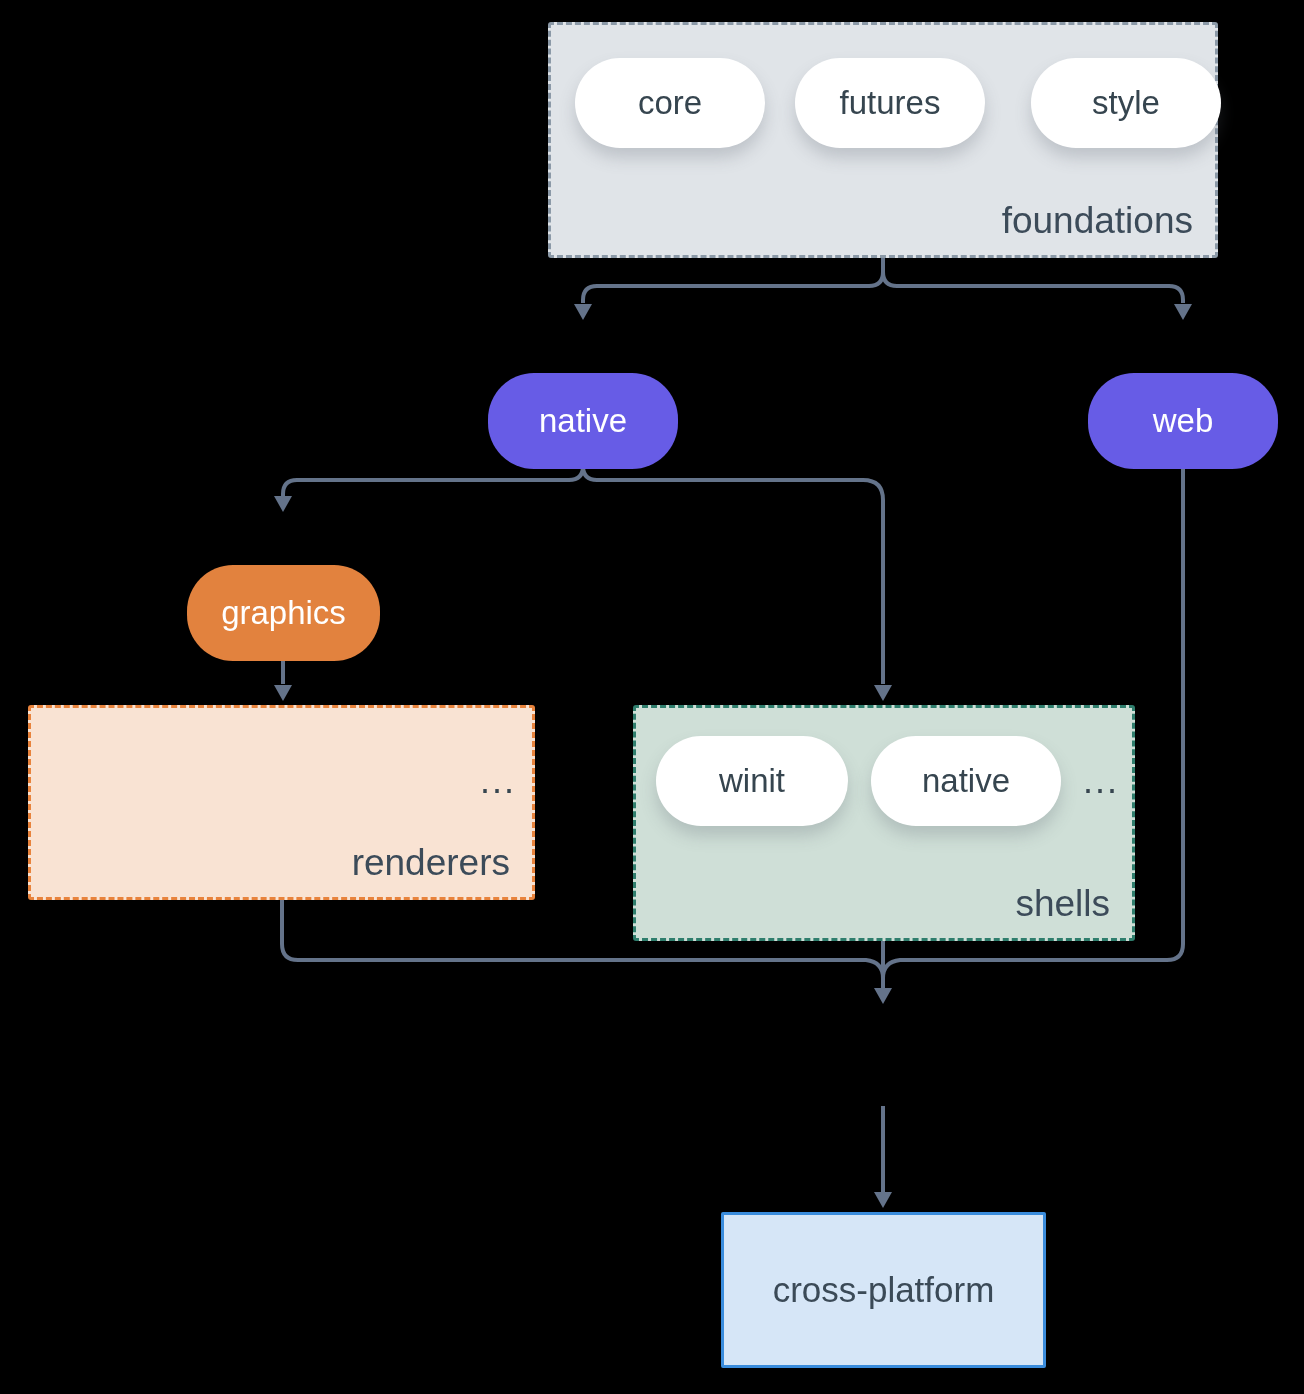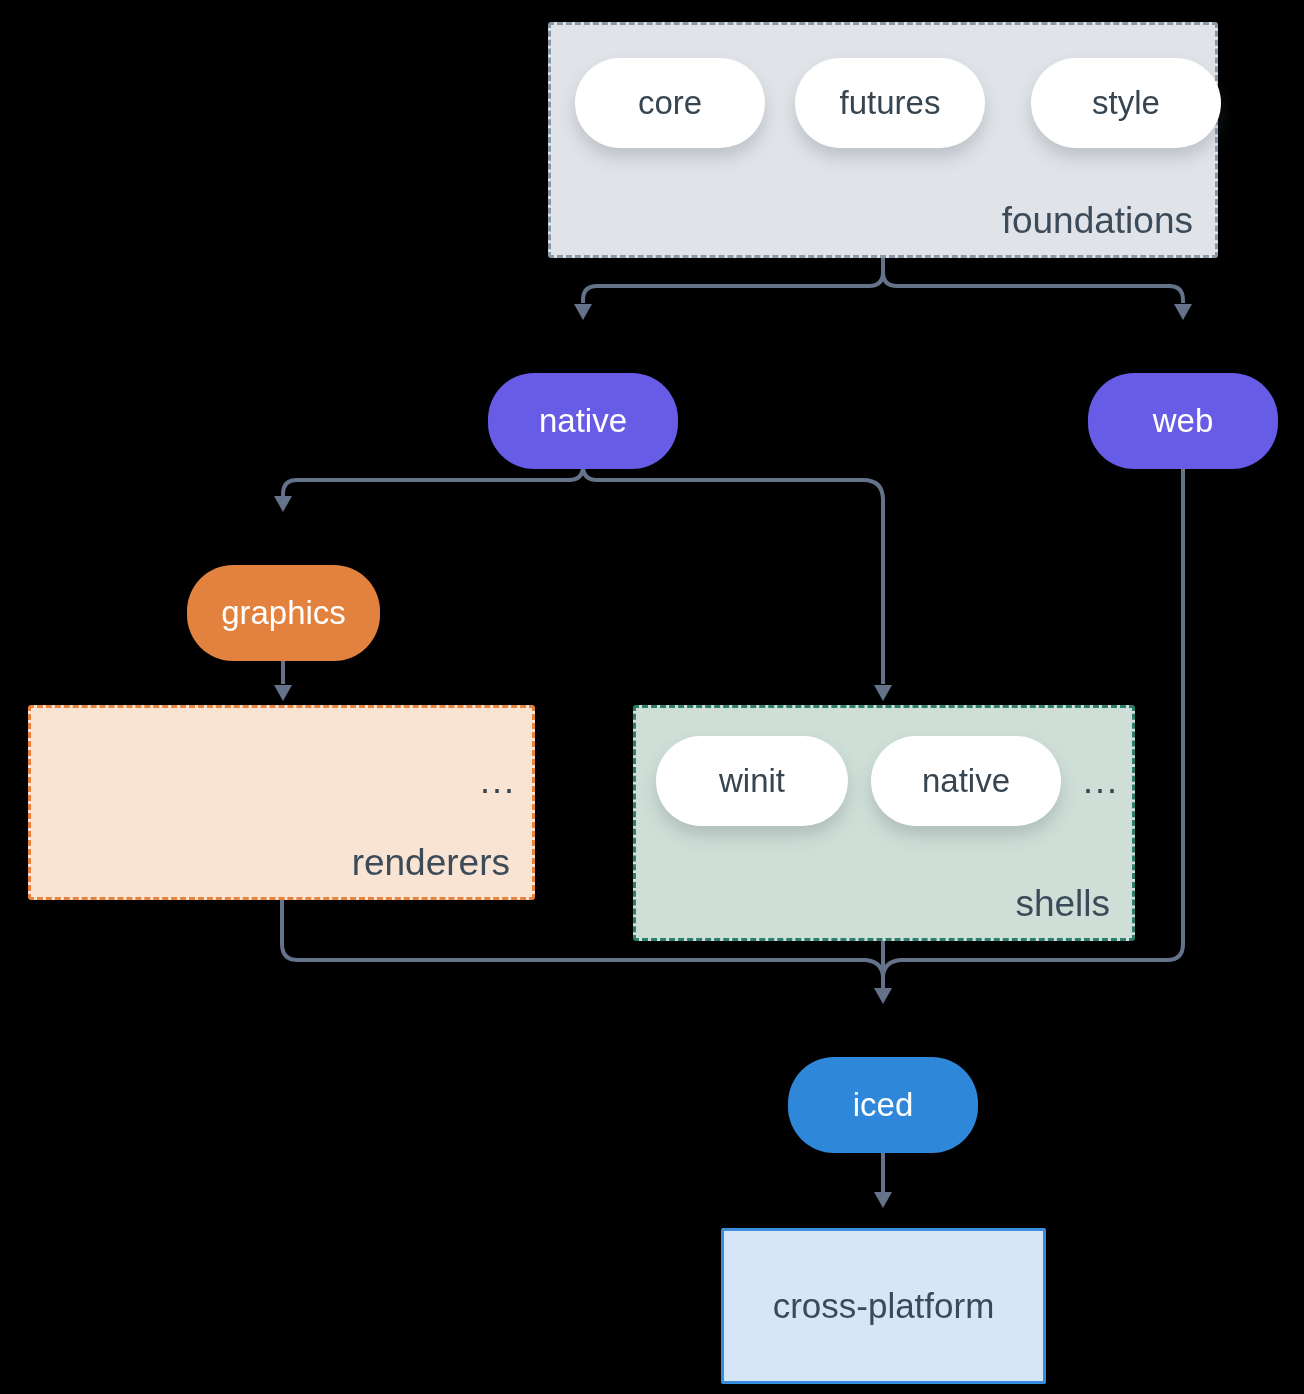--- a/index.html
+++ b/index.html
@@ -37,21 +37,21 @@
   }
   .node.native{left:488px;top:325px;background:#675ce6;}
   .node.web{left:1088px;top:325px;background:#675ce6;}
   .node.graphics{left:187px;top:517px;width:193px;background:#e2823e;}
   .node.iced{left:788px;top:1009px;background:#2e87d8;}
 
   .app-box{
     position:absolute;left:721px;top:1212px;width:325px;height:156px;box-sizing:border-box;
     background:#d6e6f7;border:3px solid #3a8cdc;border-radius:2px;
     display:flex;flex-direction:column;align-items:center;justify-content:center;
-    font-size:35px;color:#3b4a57;line-height:1.45;text-align:center;margin-top:16px;
+    font-size:35px;color:#3b4a57;line-height:1.45;text-align:center;
   }
 </style>
 </head>
 <body>
 
 <div class="canvas">
 
   <svg class="edges" viewBox="0 0 1304 1394" aria-hidden="true">
 
     <path d="M 883 214 L 883 272 Q 883 286 869 286 L 597 286 Q 583 286 583 300 L 583 303"></path>
@@ -93,19 +93,18 @@
     <div class="group-label">renderers</div>
   </div>
 
   <div class="group shells">
     <div class="pill-white" style="left:20px;top:28px;width:192px">winit</div>
     <div class="pill-white" style="left:235px;top:28px;width:190px">native</div>
     <div class="ellipsis" style="left:438px;top:28px">...</div>
     <div class="group-label">shells</div>
   </div>
 
-  <div class="node iced">iced</div>
 
   <div class="app-box">
     <span>cross-platform</span>
   </div>
 
 </div>
 
 </body></html>

